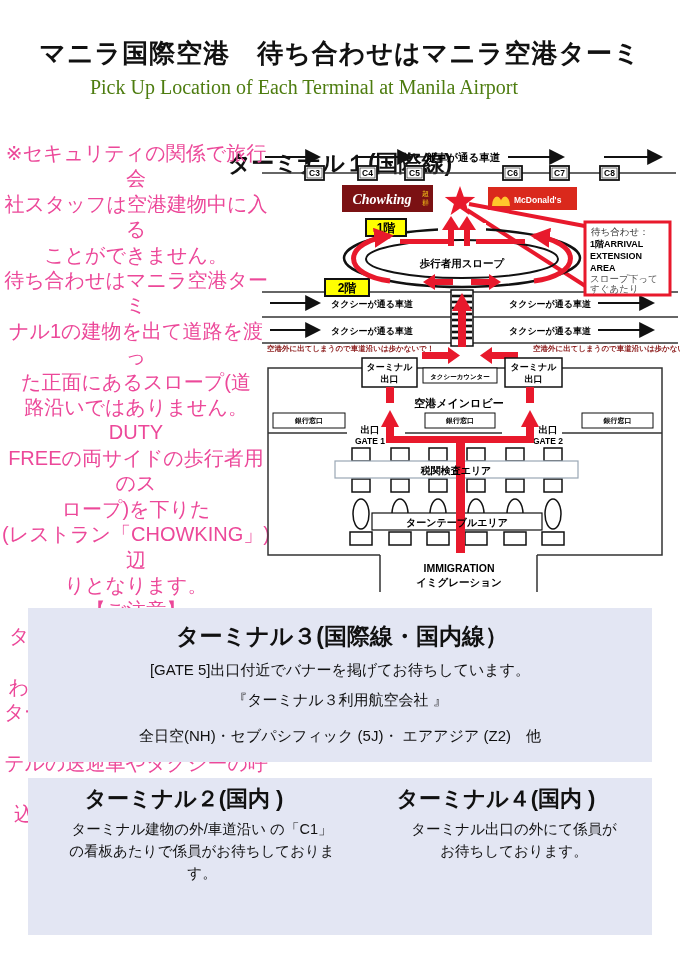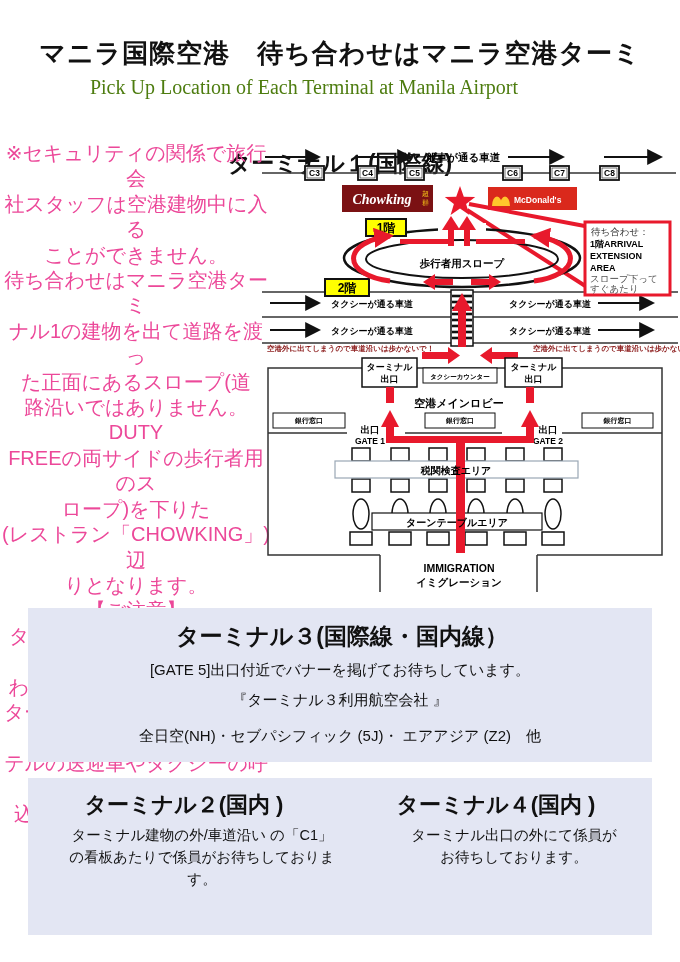--- a/index.html
+++ b/index.html
@@ -17,21 +17,21 @@
     white-space:pre-line;color:#ec4899;}
   svg{overflow:hidden;display:block;}
   .panel{background:#e3e6f3;}
   .t3-panel{top:608px;left:28px;width:624px;height:154px;text-align:center;}
   .t3-heading{margin:13px 0 0 4px;font-size:23px;font-weight:700;}
   .t3-line1{margin-top:9px;font-size:15px;}
   .t3-line2{margin-top:11px;font-size:15px;}
   .t3-line3{margin-top:17px;font-size:15px;}
   .t24-panel{top:778px;left:28px;width:624px;height:157px;display:flex;}
   .t24-col{width:50%;text-align:center;}
-  .t24-heading{margin:12px 0 0 0;font-size:22px;font-weight:600;}
+  .t24-heading{margin:6px 0 0 0;font-size:22px;font-weight:600;}
   .t24-body{margin-top:5px;font-size:14.5px;line-height:1.5;white-space:pre-line;padding-left:36px;}
   text{font-family:"Liberation Sans","DejaVu Sans",sans-serif;}
   .serif{font-family:"Liberation Serif","DejaVu Serif",serif;}
 </style>
 </head>
 <body>
 
 <div class="abs page-title">マニラ国際空港　待ち合わせはマニラ空港ターミ</div>
 <div class="abs page-subtitle">Pick Up Location of Each Terminal at Manila Airport</div>
 <div class="abs t1-heading">ターミナル１(国際線)</div>

